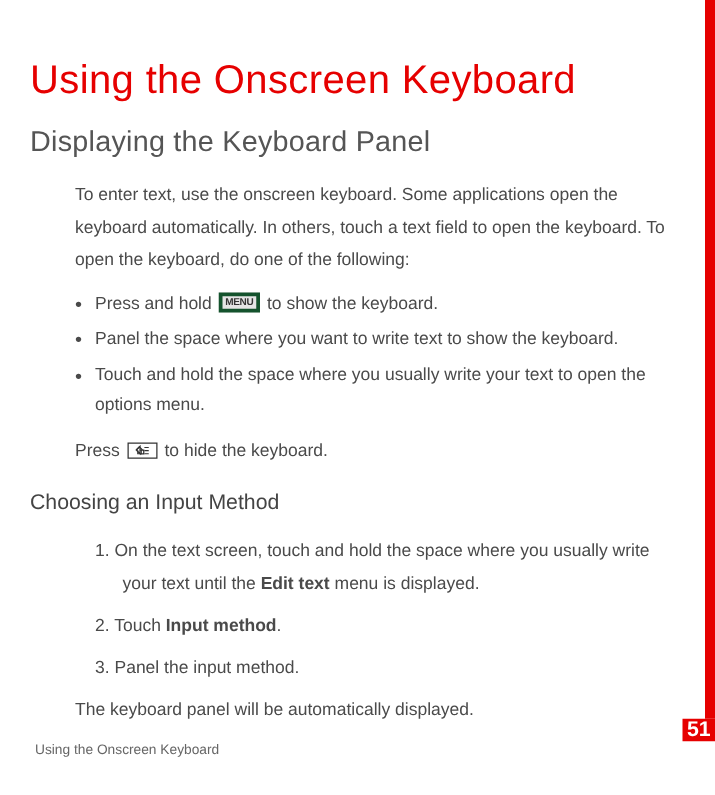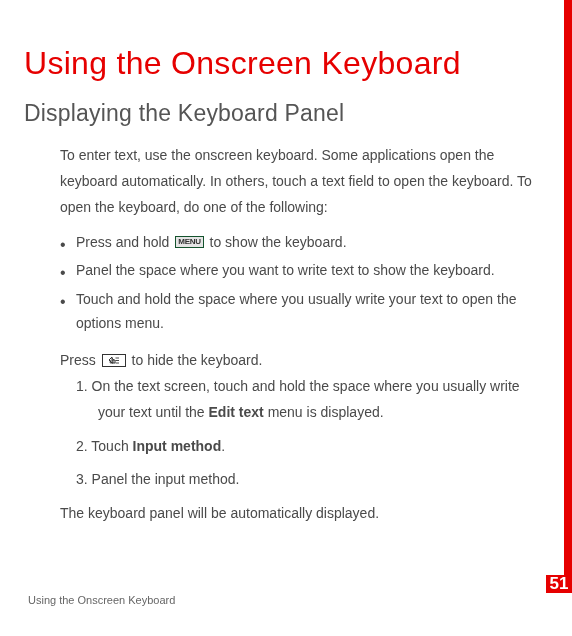--- a/index.html
+++ b/index.html
@@ -79,21 +79,21 @@
       display: inline;
     }
     .ordered-item .continuation {
       display: block;
       margin-left: 22px;
     }
     .bold { font-weight: bold; }
     .icon-menu {
       display: inline-block;
       vertical-align: middle;
-      border: 1px solid #14532d;
+      border: 3px solid #14532d;
       font-size: 8px;
       font-weight: bold;
       padding: 1px 2px;
       line-height: 1;
       letter-spacing: -0.3px;
       background: #e5e5e5;
       color: #333;
       margin: 0 2px;
       position: relative;
       top: -1px;
@@ -169,20 +169,21 @@
   </ul>
 
   <p class="body-text">
     <span>Press </span><span class="icon-home"><svg width="14" height="9" viewBox="0 0 14 9">
           <path d="M2 4 L5 1 L5 7 Z M5 7 L8 7 L8 4 L5 4" fill="none" stroke="#333" stroke-width="1"></path>
           <path d="M2 4 L4.5 1.5 L7 4 M3.2 4 L3.2 7 L6 7 L6 4" fill="none" stroke="#333" stroke-width="0.9"></path>
           <path d="M8.5 2 L12 2 M8.5 4.5 L12 4.5 M8.5 7 L12 7" stroke="#333" stroke-width="0.9"></path>
         </svg></span><span> to hide the keyboard.</span>
   </p>
 
+  <h3 class="section-title">Choosing an Input Method</h3>
 
   <ol class="ordered-list">
     <li class="ordered-item">
       <span class="num">1.</span>
       <span>On the text screen, touch and hold the space where you usually write</span>
       <span class="continuation">
         <span>your text until the </span><span class="bold">Edit text</span><span> menu is displayed.</span>
       </span>
     </li>
     <li class="ordered-item">

